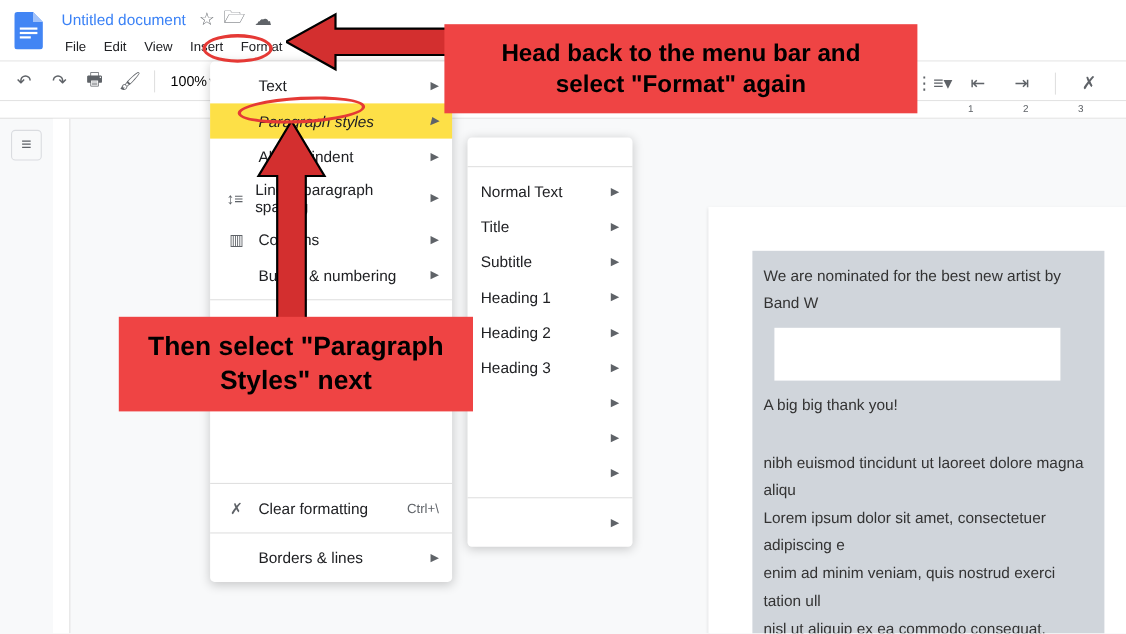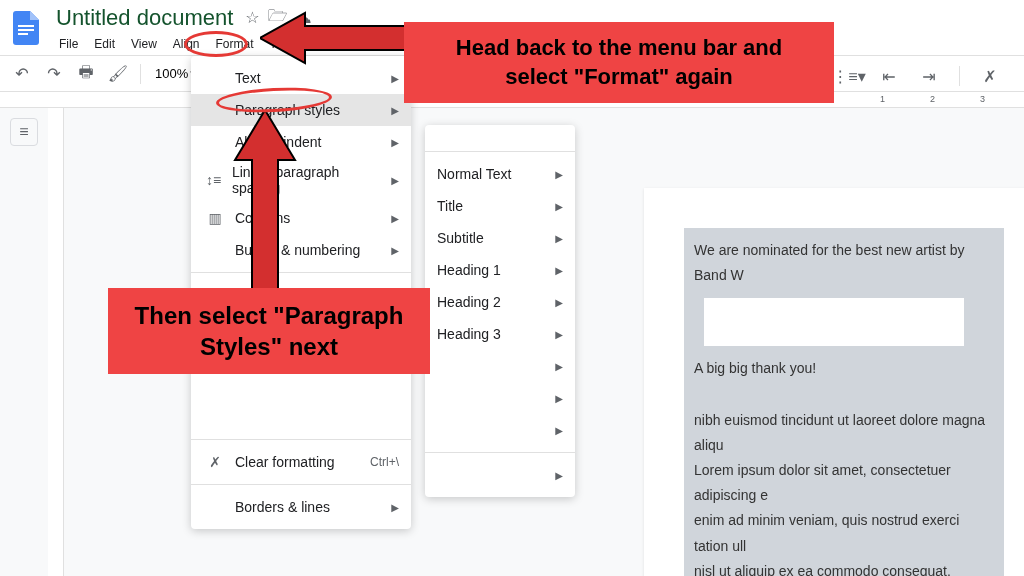--- a/index.html
+++ b/index.html
@@ -3,21 +3,21 @@
 <meta charset="utf-8">
 <style>
   * { margin: 0; padding: 0; box-sizing: border-box; font-family: Arial, sans-serif; }
   body { width: 1024px; height: 576px; background: #f8f9fa; overflow: hidden; position: relative; }
   
   .header { height: 56px; background: white; display: flex; align-items: center; padding: 4px 8px; border-bottom: 1px solid #e0e0e0; }
   .logo { width: 36px; height: 36px; margin-right: 8px; display: flex; align-items: center; justify-content: center; }
   .logo svg { width: 26px; height: 34px; }
   .title-area { display: flex; flex-direction: column; }
   .doc-title-row { display: flex; align-items: center; gap: 8px; }
-  .doc-title { font-size: 22px; color: #14532d; padding: 2px 4px; }
+  .doc-title { font-size: 14px; color: #3b82f6; padding: 2px 4px; }
   .star-icon, .cloud-icon, .folder-icon { color: #5f6368; font-size: 16px; cursor: pointer; }
   .menu-bar { display: flex; gap: 2px; font-size: 12px; color: #202124; margin-top: 2px; }
   .menu-item { padding: 2px 7px; cursor: pointer; border-radius: 4px; }
   
   .toolbar { height: 36px; background: white; display: flex; align-items: center; padding: 0 8px; gap: 4px; border-bottom: 1px solid #e0e0e0; }
   .tool-btn { width: 28px; height: 28px; display: flex; align-items: center; justify-content: center; color: #5f6368; cursor: pointer; border-radius: 4px; font-size: 16px; }
   .tool-sep { width: 1px; height: 20px; background: #e0e0e0; margin: 0 4px; }
   .zoom { font-size: 13px; padding: 2px 6px; display: flex; align-items: center; gap: 2px; }
   
   .ruler { height: 16px; background: white; border-bottom: 1px solid #e0e0e0; position: relative; font-size: 9px; color: #5f6368; }
@@ -25,21 +25,21 @@
   
   .content { display: flex; height: calc(100% - 108px); }
   .sidebar-rail { width: 48px; background: #f8f9fa; padding-top: 10px; display: flex; flex-direction: column; align-items: center; }
   .outline-btn { width: 28px; height: 28px; border: 1px solid #dadce0; border-radius: 4px; display: flex; align-items: center; justify-content: center; color: #5f6368; cursor: pointer; }
   
   .canvas { flex: 1; background: #f8f9fa; position: relative; overflow: hidden; }
   .vertical-ruler { position: absolute; left: 0; top: 0; width: 16px; height: 100%; background: white; font-size: 9px; color: #5f6368; border-right: 1px solid #e0e0e0;}
   
   .dropdown { position: absolute; background: white; box-shadow: 0 2px 10px rgba(0,0,0,0.2); border-radius: 4px; padding: 6px 0; z-index: 100; }
   .dropdown-item { display: flex; align-items: center; padding: 6px 12px 6px 12px; font-size: 14px; color: #202124; cursor: pointer; position: relative; min-height: 32px; }
-  .dropdown-item.highlighted { background: #e5e5e5; }
+  .dropdown-item.highlighted { background: #fde047; font-style: italic; }
   .dropdown-icon { width: 24px; display: flex; align-items: center; justify-content: center; color: #5f6368; font-size: 14px; margin-right: 8px; }
   .dropdown-arrow { margin-left: auto; color: #5f6368; font-size: 10px; padding-left: 20px; }
   .dropdown-sep { height: 1px; background: #e0e0e0; margin: 6px 0; }
   
   .format-menu { left: 191px; top: 56px; width: 220px; }
   .submenu { left: 425px; top: 125px; width: 150px; }
   
   .circle-annotation { position: absolute; border: 3px solid #e53935; border-radius: 50%; pointer-events: none; z-index: 200; }
   .circle1 { left: 184px; top: 31px; width: 64px; height: 26px; }
   .circle2 { left: 216px; top: 88px; width: 116px; height: 24px; transform: rotate(-3deg); }
@@ -72,21 +72,21 @@
     <div class="doc-title-row">
       <span class="doc-title">Untitled document</span>
       <span class="star-icon">☆</span>
       <span class="folder-icon">🗁</span>
       <span class="cloud-icon">☁</span>
     </div>
     <div class="menu-bar">
       <span class="menu-item">File</span>
       <span class="menu-item">Edit</span>
       <span class="menu-item">View</span>
-      <span class="menu-item">Align</span>
+      <span class="menu-item">Insert</span>
       <span class="menu-item">Format</span>
       <span class="menu-item">Tools</span>
     </div>
   </div>
 </div>
 
 <div class="toolbar">
   <div class="tool-btn">↶</div>
   <div class="tool-btn">↷</div>
   <div class="tool-btn">🖶</div>

